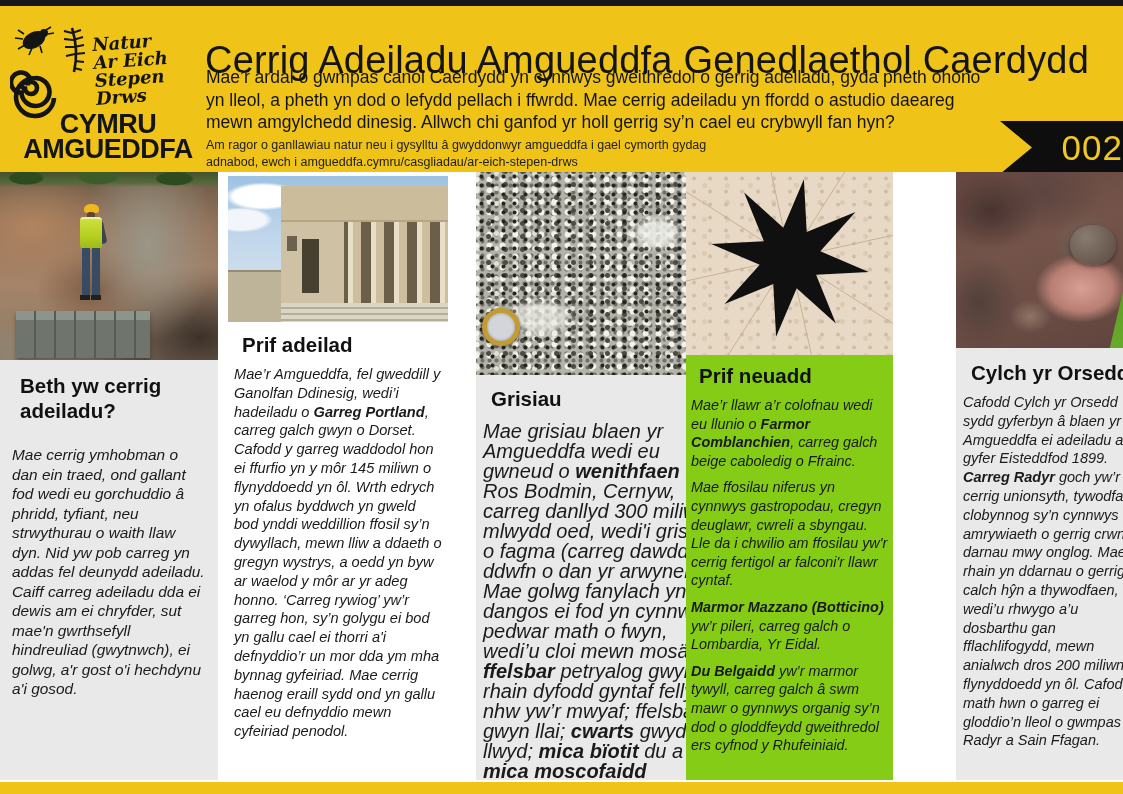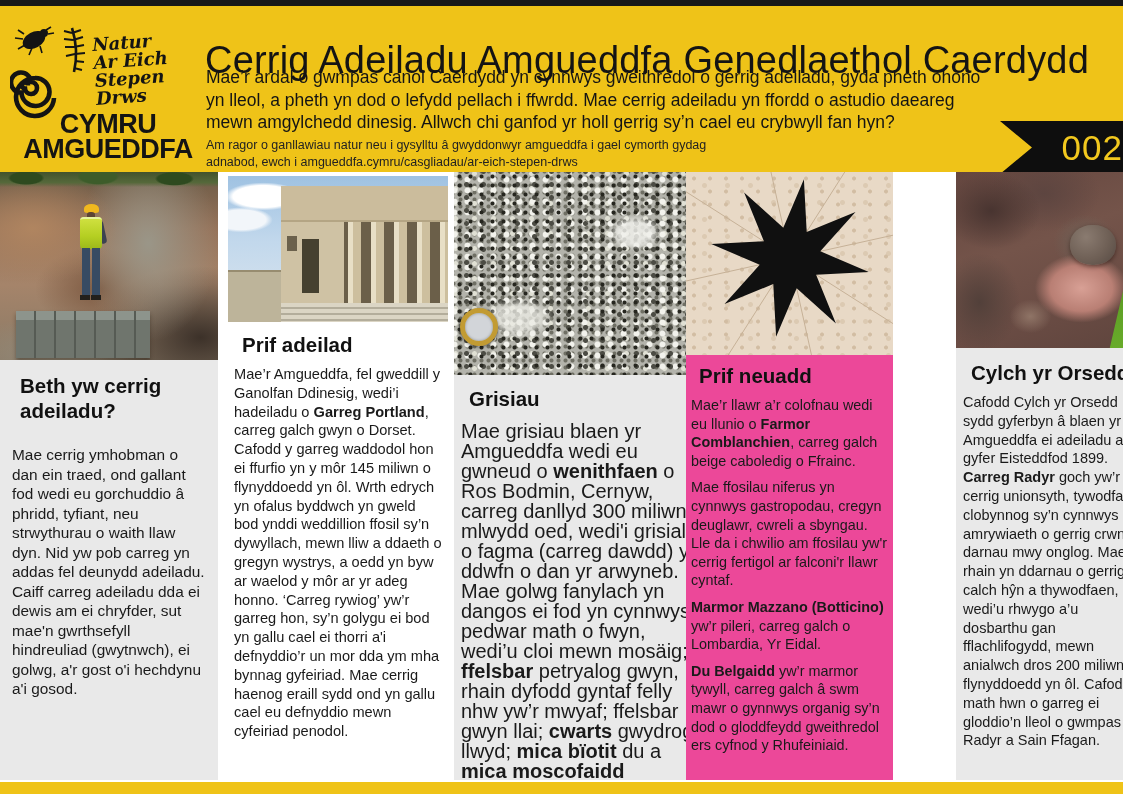--- a/index.html
+++ b/index.html
@@ -31,39 +31,39 @@
   .badge{position:absolute;right:0;top:115px;width:123px;height:53px;background:#0e0e0e;
          clip-path:polygon(0 0,100% 0,100% 100%,0 100%,26% 50%);
          display:flex;align-items:center;justify-content:flex-end;}
   .badge span{color:#f2c81e;font-size:35px;letter-spacing:1px;}
 
   
   .col{position:absolute;top:172px;height:608px;}
   .col.gray{background:#e9e9e9;}
   .col-1{left:0;width:218px;}
   .col-2{left:228px;width:220px;background:#ffffff;}
-  .col-3{left:454px;width:258px;}
-  .col-4{left:686px;width:207px;background:#ec4899;}
+  .col-3{left:476px;width:258px;}
+  .col-4{left:686px;width:207px;background:#84cc16;}
   .col-5{left:956px;width:196px;}
 
   .photo{position:relative;width:100%;overflow:hidden;}
   .col-1 .photo{height:188px;}
   .col-2 .photo{height:146px;margin-top:4px;}
   .col-3 .photo{height:203px;}
   .col-4 .photo{height:183px;}
   .col-5 .photo{height:176px;}
 
   .col h2{margin:8px;padding:0 8px 0 8px;font-size:20.5px;line-height:25px;color:#111;}
   .col-1 h2{margin-top:13px;padding:0 12px;}
   .col-2 h2{margin-top:10px;padding:0 6px;}
   .col-3 h2{margin-top:11px;padding:0 7px;}
   .col-4 h2{margin-top:8px;padding:0 5px;}
   .col-5 h2{margin-top:12px;padding:0 7px;}
 
-  .body{color:#1a1a1a;}
+  .body{color:#1a1a1a;font-style:italic;}
   .col-1 .body{margin-top:22px;padding:0 12px;font-size:15.4px;line-height:19.5px;}
   .col-2 .body{margin-top:6px;padding:0 6px;font-size:14.6px;line-height:18.8px;}
   .col-3 .body{margin-top:10px;padding:0 7px;font-size:20px;line-height:20px;}
   .col-4 .body{margin-top:6px;padding:0 5px;font-size:14.4px;line-height:18.6px;}
   .col-5 .body{margin-top:6px;padding:0 7px;font-size:14.5px;line-height:18.8px;}
   .body p{margin:0 0 8px 0;}
 
   
   .quarry{background:
     radial-gradient(ellipse 120px 80px at 15% 30%, #b08560 0%, rgba(176,133,96,0) 70%),

